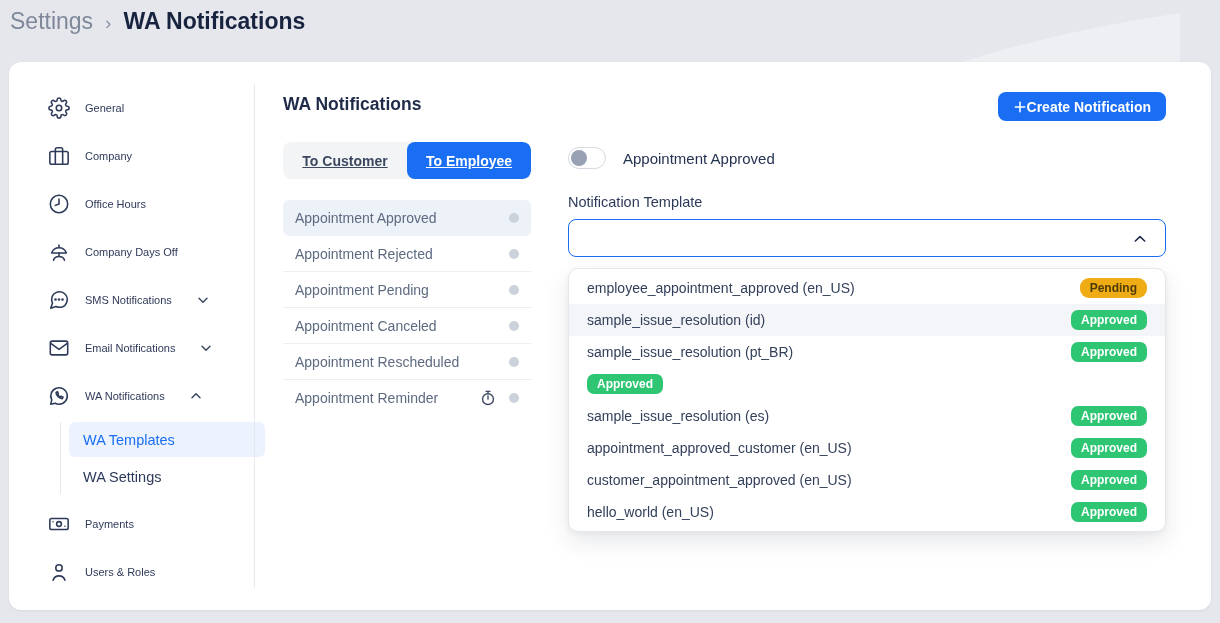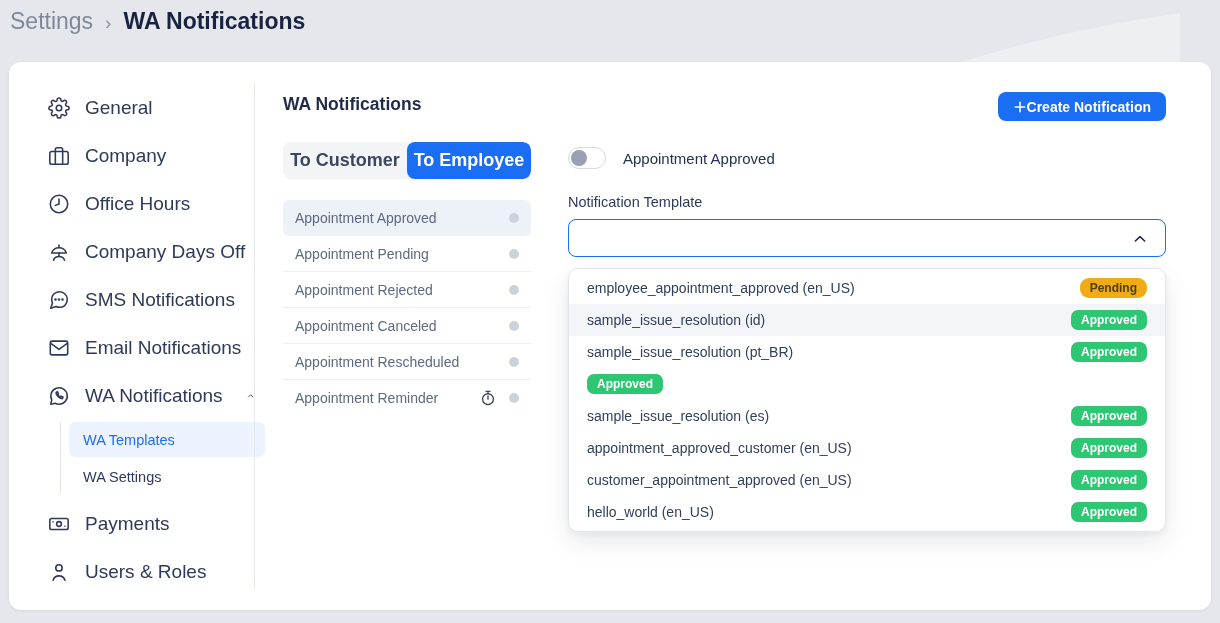--- a/index.html
+++ b/index.html
@@ -43,21 +43,21 @@
   .sidebar {
     width: 246px; flex: 0 0 246px; position: relative;
     padding: 22px 0 0 39px;
   }
   .sidebar::after {
     content: ""; position: absolute; right: 0; top: 22px; bottom: 22px;
     width: 1px; background: #e7e9ee;
   }
   .side-item {
     height: 48px; display: flex; align-items: center; gap: 15px;
-    font-size: 19px; color: #2e3a59; cursor: pointer; white-space: nowrap;
+    font-size: 11px; color: #2e3a59; cursor: pointer; white-space: nowrap;
   }
   .side-item svg.mainicon { width: 22px; height: 22px; flex: 0 0 22px; }
   .side-item svg.chev { width: 16px; height: 16px; margin-left: 8px; }
   .subgroup {
     margin-left: 12px; border-left: 1px solid #e4e7ec; padding-left: 8px;
     margin-top: 2px; margin-bottom: 6px;
   }
   .sub-item {
     width: 196px; height: 35px; display: flex; align-items: center;
     padding: 0 14px; font-size: 14.5px; color: #2e3a59;
@@ -80,21 +80,21 @@
   .columns { display: flex; margin-top: 21px; }
 
   
   .left-col { width: 248px; flex: 0 0 248px; }
   .tab-group {
     display: flex; background: #f3f4f6; border-radius: 8px; height: 37px;
     overflow: hidden;
   }
   .tab {
     flex: 1; display: flex; align-items: center; justify-content: center;
-    font-size: 18px; font-weight: 600; color: #3c485f; cursor: pointer;
+    font-size: 14px; font-weight: 600; color: #3c485f; cursor: pointer; text-decoration: underline;
   }
   .tab.active { background: #1a6ef3; color: #ffffff; border-radius: 8px; }
 
   .type-list { margin-top: 21px; }
   .type-row {
     height: 36px; display: flex; align-items: center; justify-content: space-between;
     padding: 0 12px; font-size: 14px; color: #5d6a80; cursor: pointer;
     border-bottom: 1px solid #edeff3;
   }
   .type-row:last-child { border-bottom: none; }
@@ -282,27 +282,27 @@
         </div>
 
         <div class="type-list">
           <div class="type-row selected">
             <span>Appointment Approved</span>
             <span class="row-right">
                 <span class="dot"></span>
               </span>
           </div>
           <div class="type-row">
+            <span>Appointment Rejected</span>
+            <span class="row-right">
+                <span class="dot"></span>
+              </span>
+          </div>
+          <div class="type-row">
             <span>Appointment Pending</span>
-            <span class="row-right">
-                <span class="dot"></span>
-              </span>
-          </div>
-          <div class="type-row">
-            <span>Appointment Rejected</span>
             <span class="row-right">
                 <span class="dot"></span>
               </span>
           </div>
           <div class="type-row">
             <span>Appointment Canceled</span>
             <span class="row-right">
                 <span class="dot"></span>
               </span>
           </div>

